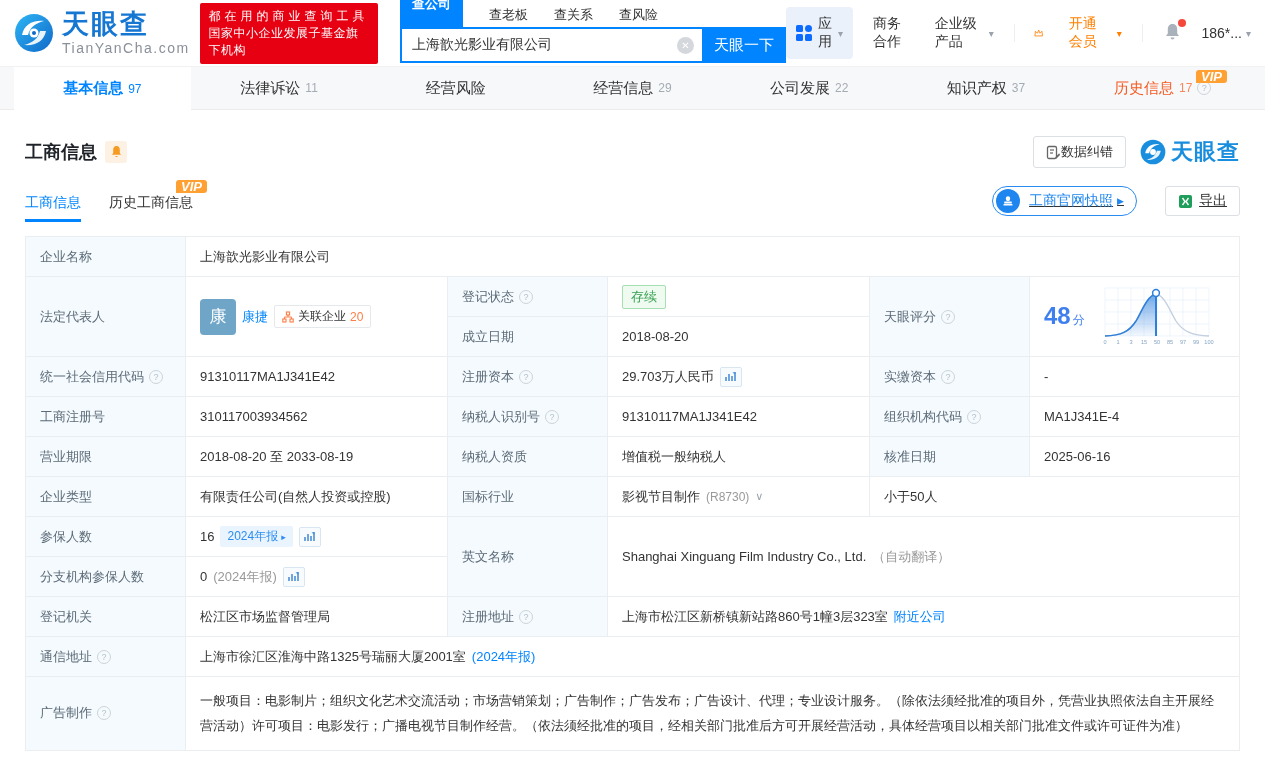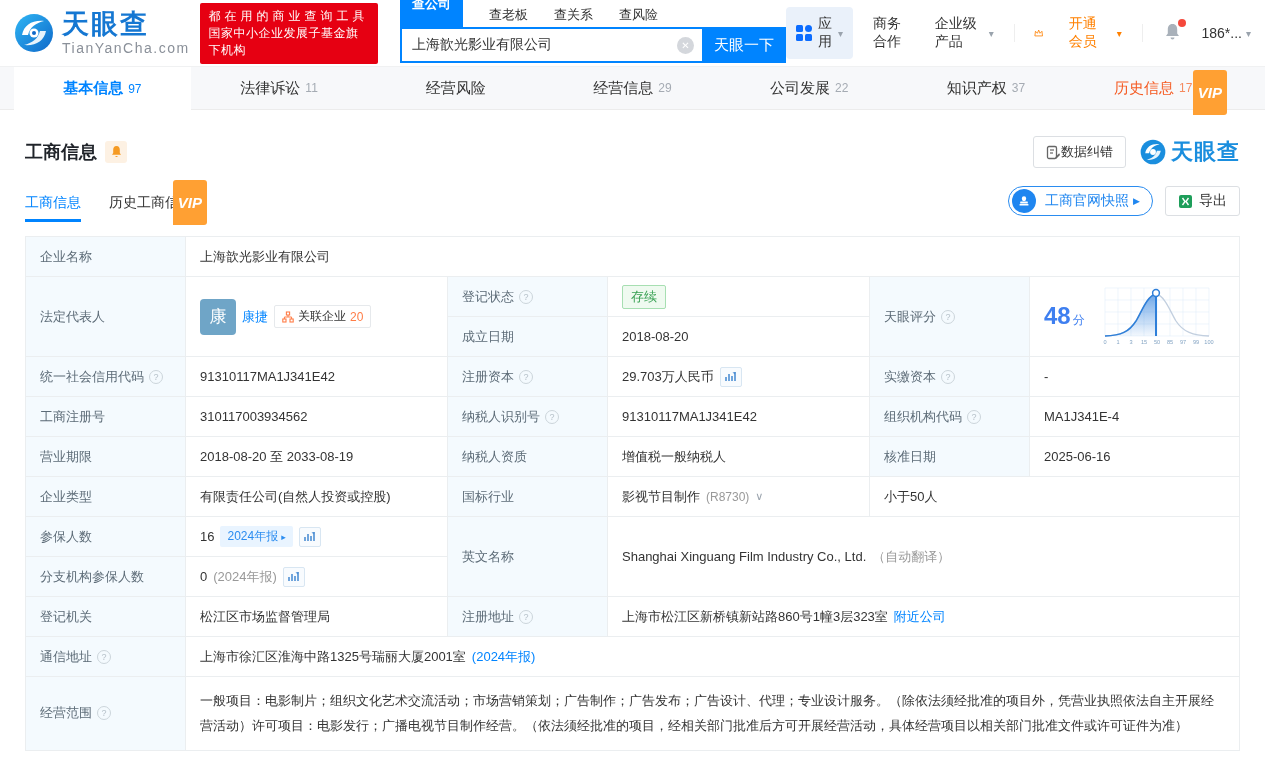--- a/index.html
+++ b/index.html
@@ -50,42 +50,42 @@
     display:flex; padding:0 14px; }
   .main-tab { flex:1; display:flex; align-items:center; justify-content:center; gap:5px;
     font-size:15px; color:#333; cursor:pointer; position:relative; }
   .main-tab .cnt { font-size:12px; color:#a5abb3; }
   .main-tab.active { background:#fff; color:#0084ff; font-weight:bold; margin-bottom:-1px; }
   .main-tab.active .cnt { color:#0084ff; font-weight:normal; }
   .main-tab.hist { color:#f55b23; }
   .main-tab.hist .cnt { color:#f58a5f; }
   .q { display:inline-flex; width:14px; height:14px; border:1px solid #ccd5db; color:#b6c1c9;
     border-radius:50%; font-size:9px; align-items:center; justify-content:center; flex:none; }
-  .vip-badge { position:absolute; top:3px; right:24px; background:#ffa033; color:#fff; font-size:15px;
-    font-weight:bold; font-style:italic; padding:17px 5px; border-radius:3px 3px 3px 0; line-height:11px; }
+  .vip-badge { position:absolute; top:3px; right:24px; background:#ffa033; color:#fff; font-size:13px;
+    font-weight:bold; font-style:italic; padding:1px 5px; border-radius:3px 3px 3px 0; line-height:11px; }
 
   
   .content { padding:0 25px; }
   .sec-head { margin-top:26px; display:flex; align-items:center; }
   .sec-title { font-size:18px; font-weight:bold; color:#1f2329; }
   .bell-badge { width:22px; height:22px; margin-left:8px; background:#fdf1e3; border-radius:3px;
     display:flex; align-items:center; justify-content:center; cursor:pointer; }
   .sec-head-right { margin-left:auto; display:flex; align-items:center; gap:14px; }
   .btn-plain { display:flex; align-items:center; border:1px solid #dcdfe3; border-radius:3px;
     background:#fff; height:32px; padding:0 12px; font-size:13px; color:#333; cursor:pointer; font-family:inherit; }
   .wm-logo { display:flex; align-items:center; gap:5px; }
   .wm-text { font-size:22px; font-weight:bold; color:#1a8ede; letter-spacing:1px; }
 
   .subtab-row { margin-top:18px; display:flex; align-items:flex-end; }
   .subtabs { display:flex; gap:28px; font-size:14px; }
   .subtab { position:relative; padding-bottom:10px; color:#333; cursor:pointer; }
   .subtab.active { color:#0084ff; }
   .subtab.active::after { content:""; position:absolute; left:0; right:0; bottom:0; height:3px; background:#0084ff; }
   .subtab .vip-badge { top:-14px; right:-14px; }
-  .subtab-right { margin-left:auto; display:flex; gap:12px; padding-bottom:6px; }
+  .subtab-right { margin-left:auto; display:flex; gap:28px; padding-bottom:6px;text-decoration:underline; }
   .btn-snapshot { position:relative; display:flex; align-items:center; border:1px solid #2a8cf0; color:#1f86f0;
     background:#fff; border-radius:16px; height:30px; padding:0 12px 0 36px; font-size:14px; cursor:pointer; font-family:inherit; }
   .snap-circle { position:absolute; left:3px; top:2px; width:24px; height:24px; border-radius:50%;
     background:#1f86f0; display:flex; align-items:center; justify-content:center; }
   .btn-export { display:flex; align-items:center; gap:6px; border:1px solid #dcdfe3; border-radius:3px;
     background:#fff; height:30px; padding:0 12px; font-size:14px; color:#333; cursor:pointer; font-family:inherit; }
 
   
   .biz-table { margin-top:14px; border:1px solid #ebeef0; font-size:13px; }
   .t-row { display:flex; border-bottom:1px solid #ebeef0; }
@@ -561,21 +561,21 @@
         <span class="q">?</span>
       </div>
       <div class="val grow">
         <span>上海市徐汇区淮海中路1325号瑞丽大厦2001室</span>
         <a class="link">(2024年报)</a>
       </div>
     </div>
 
     <div class="t-row">
       <div class="lbl">
-        <span>经营范围</span>
+        <span>广告制作</span>
         <span class="q">?</span>
       </div>
       <div class="val grow scope-val">
         <span>一般项目：电影制片；组织文化艺术交流活动；市场营销策划；广告制作；广告发布；广告设计、代理；专业设计服务。（除依法须经批准的项目外，凭营业执照依法自主开展经营活动）许可项目：电影发行；广播电视节目制作经营。（依法须经批准的项目，经相关部门批准后方可开展经营活动，具体经营项目以相关部门批准文件或许可证件为准）</span>
       </div>
     </div>
 
   </div>
 </div>
 

